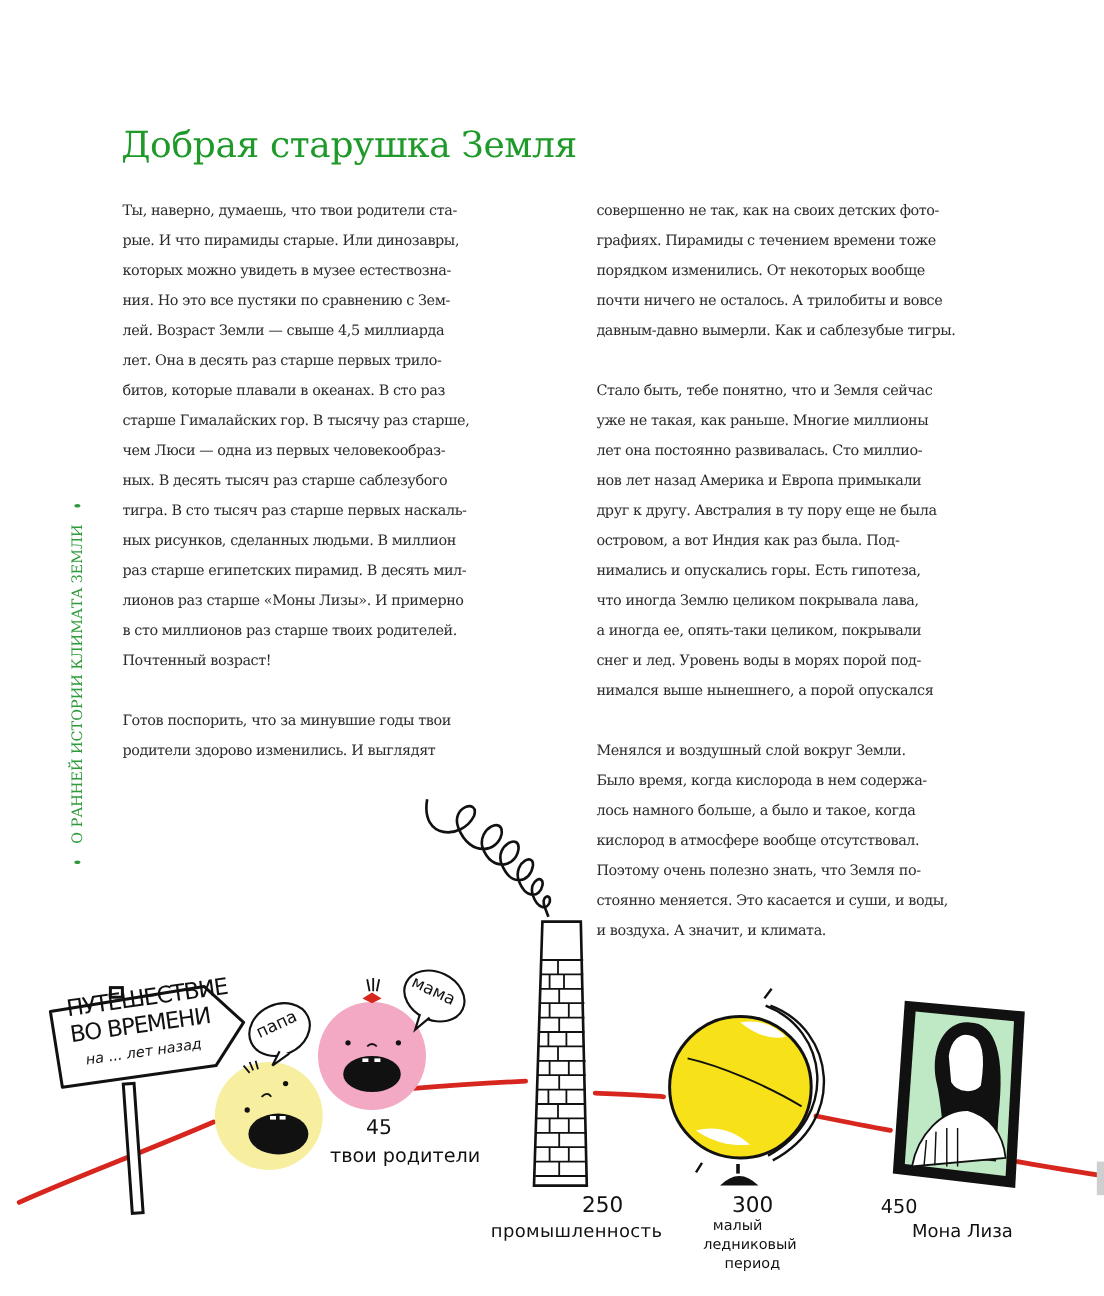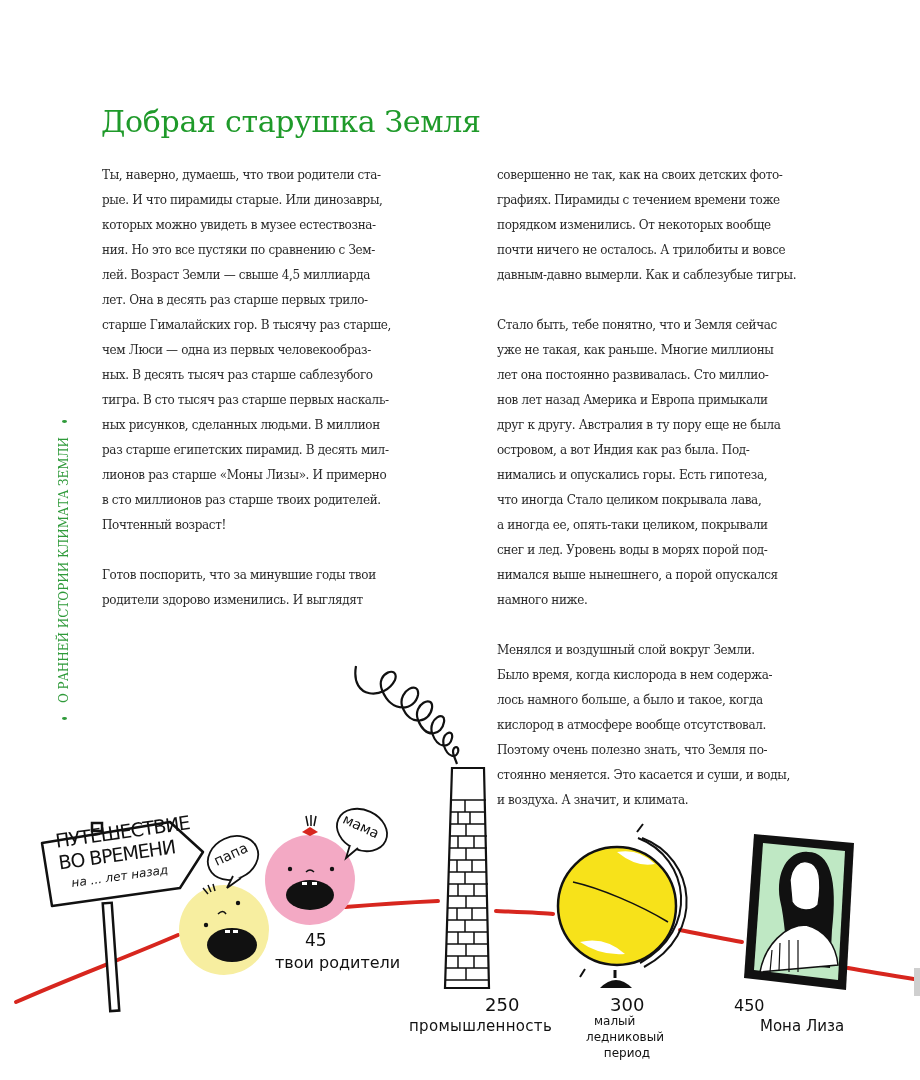--- a/index.html
+++ b/index.html
@@ -39,20 +39,21 @@
 </div>
 
 <div class="col col-left">
   <p>
     <span>Ты, наверно, думаешь, что твои родители ста-</span>
     <span>рые. И что пирамиды старые. Или динозавры,</span>
     <span>которых можно увидеть в музее естествозна-</span>
     <span>ния. Но это все пустяки по сравнению с Зем-</span>
     <span>лей. Возраст Земли — свыше 4,5 миллиарда</span>
     <span>лет. Она в десять раз старше первых трило-</span>
+    <span>битов, которые плавали в океанах. В сто раз</span>
     <span>старше Гималайских гор. В тысячу раз старше,</span>
     <span>чем Люси — одна из первых человекообраз-</span>
     <span>ных. В десять тысяч раз старше саблезубого</span>
     <span>тигра. В сто тысяч раз старше первых наскаль-</span>
     <span>ных рисунков, сделанных людьми. В миллион</span>
     <span>раз старше египетских пирамид. В десять мил-</span>
     <span>лионов раз старше «Моны Лизы». И примерно</span>
     <span>в сто миллионов раз старше твоих родителей.</span>
     <span>Почтенный возраст!</span>
   </p>
@@ -71,25 +72,24 @@
     <span>давным-давно вымерли. Как и саблезубые тигры.</span>
   </p>
   <p>
     <span>Стало быть, тебе понятно, что и Земля сейчас</span>
     <span>уже не такая, как раньше. Многие миллионы</span>
     <span>лет она постоянно развивалась. Сто миллио-</span>
     <span>нов лет назад Америка и Европа примыкали</span>
     <span>друг к другу. Австралия в ту пору еще не была</span>
     <span>островом, а вот Индия как раз была. Под-</span>
     <span>нимались и опускались горы. Есть гипотеза,</span>
-    <span>что иногда Стало целиком покрывала лава,</span>
+    <span>что иногда Землю целиком покрывала лава,</span>
     <span>а иногда ее, опять-таки целиком, покрывали</span>
     <span>снег и лед. Уровень воды в морях порой под-</span>
     <span>нимался выше нынешнего, а порой опускался</span>
-    <span>намного ниже.</span>
   </p>
   <p>
     <span>Менялся и воздушный слой вокруг Земли.</span>
     <span>Было время, когда кислорода в нем содержа-</span>
     <span>лось намного больше, а было и такое, когда</span>
     <span>кислород в атмосфере вообще отсутствовал.</span>
     <span>Поэтому очень полезно знать, что Земля по-</span>
     <span>стоянно меняется. Это касается и суши, и воды,</span>
     <span>и воздуха. А значит, и климата.</span>
   </p>

